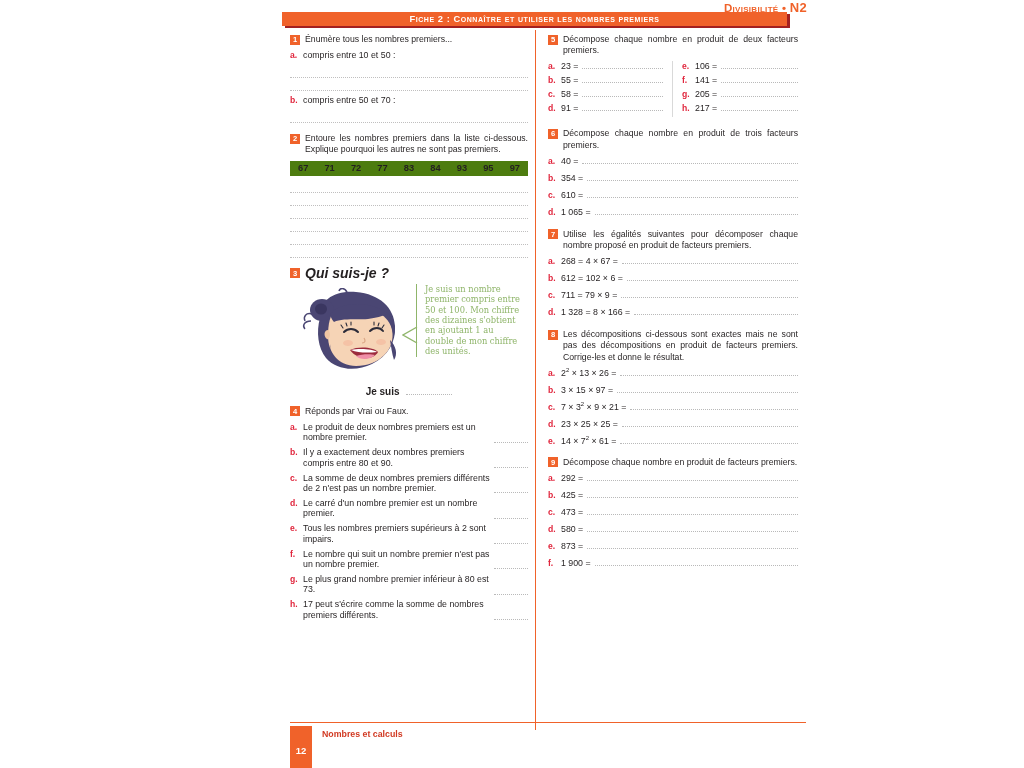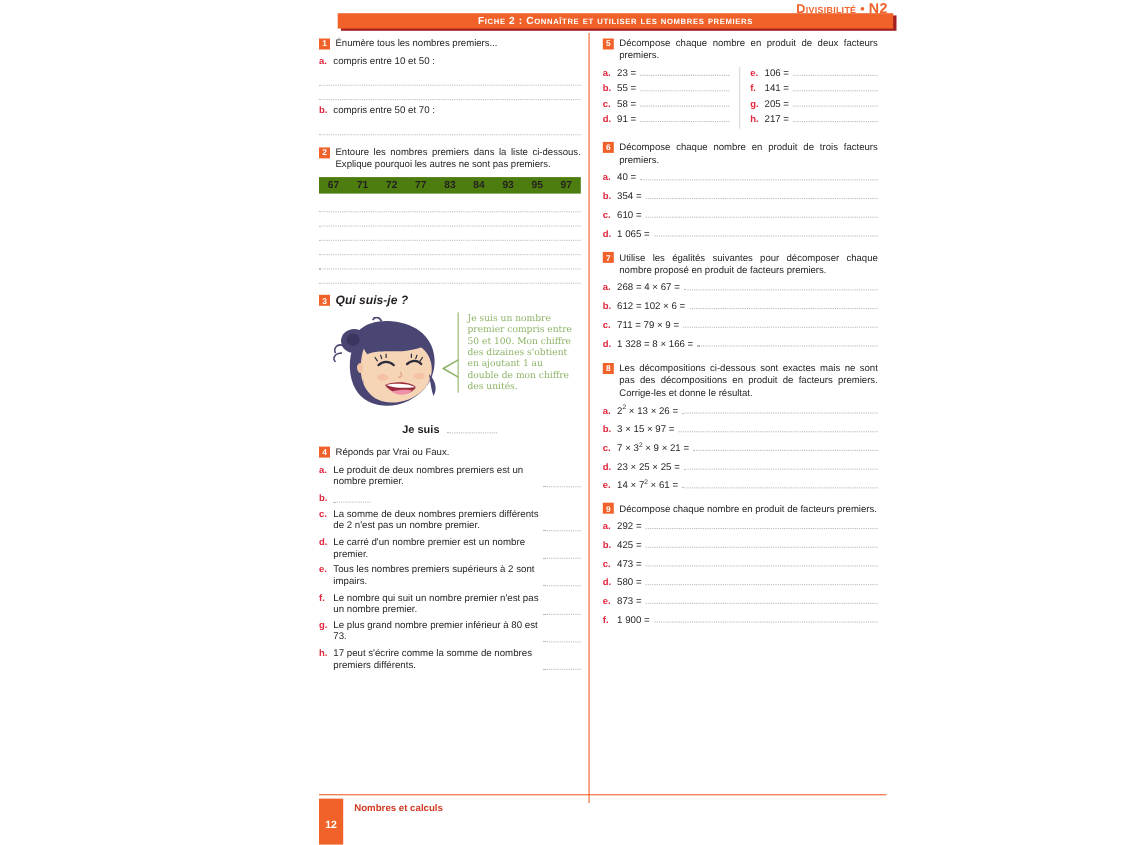--- a/index.html
+++ b/index.html
@@ -15,21 +15,21 @@
   .chapter-tag {
     position: absolute; top: 0px; left: 255px; width: 520px;
     text-align: right;
     font-size: 11.5px; font-weight: bold; color: #f0622a;
     letter-spacing: .3px;
     font-variant: small-caps;
   }
   .chapter-tag .code { font-size: 13px; }
 
   .banner-wrap {
-    position: absolute; top: 12px; left: 275px; width: 508px; height: 15px;
+    position: absolute; top: 12px; left: 250px; width: 508px; height: 15px;
   }
   .banner-shadow {
     position: absolute; top: 2px; left: 3px; width: 505px; height: 14px;
     background: #a32020;
   }
   .banner {
     position: absolute; top: 0; left: 0; width: 505px; height: 14px;
     background: #f0622a;
     color: #ffffff;
     font-size: 9.3px; font-weight: bold;
@@ -64,21 +64,21 @@
     background: #f0622a; color: #fff;
     font-size: 7.6px; font-weight: bold;
     display: flex; align-items: center; justify-content: center;
     margin-top: .5px;
   }
   .ex-title {
     font-size: 8.7px; line-height: 11.2px;
     text-align: justify; color: #231f20;
     font-weight: normal;
   }
-  .ex-title.italic { font-style: italic; font-weight: bold; font-size: 11px;}
+  .ex-title.italic { font-style: italic; font-weight: bold; font-size: 14px;}
 
   
   .item {
     display: flex; align-items: baseline; gap: 4px;
     margin-bottom: 3px;
     line-height: 11px;
   }
   .lett {
     color: #e0253c; font-weight: bold;
     font-size: 8.6px;
@@ -317,20 +317,21 @@
         <div class="ex-title">Réponds par Vrai ou Faux.</div>
       </div>
 
       <div class="vf-item">
         <span class="vf-lett">a.</span>
         <span class="vf-text">Le produit de deux nombres premiers est un nombre premier.</span>
         <span class="vf-blank"></span>
       </div>
       <div class="vf-item">
         <span class="vf-lett">b.</span>
+        <span class="vf-text">Il y a exactement deux nombres premiers compris entre 80 et 90.</span>
         <span class="vf-blank"></span>
       </div>
       <div class="vf-item">
         <span class="vf-lett">c.</span>
         <span class="vf-text">La somme de deux nombres premiers différents de 2 n'est pas un nombre premier.</span>
         <span class="vf-blank"></span>
       </div>
       <div class="vf-item">
         <span class="vf-lett">d.</span>
         <span class="vf-text">Le carré d'un nombre premier est un nombre premier.</span>

